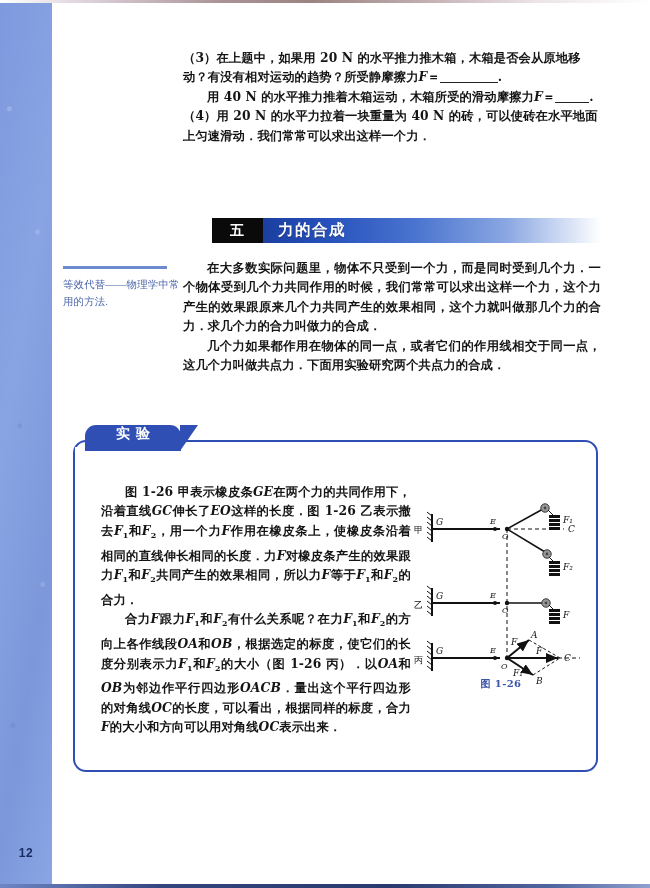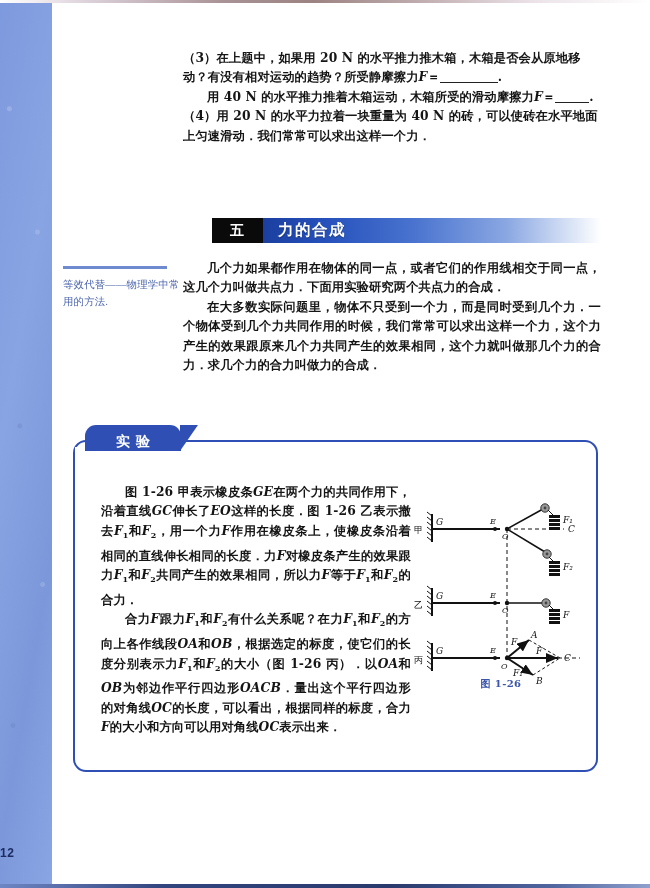--- a/index.html
+++ b/index.html
@@ -35,20 +35,21 @@
     background-image:
       radial-gradient(circle at 18% 12%, rgba(255,255,255,.18) 0 2px, transparent 3px),
       radial-gradient(circle at 72% 26%, rgba(255,255,255,.14) 0 2px, transparent 3px),
       radial-gradient(circle at 38% 48%, rgba(40,60,120,.10) 0 2px, transparent 3px),
       radial-gradient(circle at 82% 66%, rgba(255,255,255,.15) 0 2px, transparent 3px),
       radial-gradient(circle at 25% 82%, rgba(40,60,120,.09) 0 2px, transparent 3px),
       linear-gradient(100deg, #7e9ade 0%, #89a4e2 38%, #7c98da 72%, #8aa5e3 100%);
   }
   #page-number {
     position: absolute; left: 0; bottom: 28px; width: 52px;
+    text-align: center;
     font-family: "Liberation Sans", sans-serif;
     font-weight: bold; font-size: 12px; color: #1b2b63;
     letter-spacing: .5px;
   }
 
   
   .body-text {
     font-family: "DejaVu Serif", "Liberation Serif", serif;
     font-size: 12.3px;
     line-height: 19.4px;
@@ -121,21 +122,21 @@
     position: absolute; left: 73px; top: 440px; width: 525px; height: 332px;
     border: 2.5px solid #2f4fb5;
     border-radius: 13px;
     background: #ffffff;
   }
   #experiment-tab {
     position: absolute; left: 85px; top: 425px;
     width: 96px; height: 26px;
     background: #2f4fb5;
     border-radius: 11px 11px 0 0;
-    display: flex; align-items: flex-end; justify-content: center;
+    display: flex; align-items: flex-start; justify-content: center;
   }
   #experiment-tab:after {
     content: ""; position: absolute; right: -17px; top: 0;
     border-left: 18px solid #2f4fb5;
     border-bottom: 26px solid transparent;
   }
   #experiment-tab-label {
     color: #ffffff; font-weight: bold; font-size: 14px;
     font-family: "DejaVu Sans","Liberation Sans",sans-serif;
     letter-spacing: 6px; text-indent: 6px;
@@ -200,22 +201,22 @@
     </div>
     <div id="section-title">力的合成</div>
   </div>
 
   <div id="margin-note">
     <div id="margin-note-rule"></div>
     <div id="margin-note-text">等效代替——物理学中常用的方法.</div>
   </div>
 
   <div id="intro">
+    <p class="body-text indent"><span>在大多数实际问题里，物体不只受到一个力，而是同时受到几个力．一个物体受到几个力共同作用的时候，我们常常可以求出这样一个力，这个力产生的效果跟原来几个力共同产生的效果相同，这个力就叫做那几个力的</span><span class="bold-term">合力</span><span>．求几个力的合力叫做</span><span class="bold-term">力的合成</span><span>．</span></p>
     <p class="body-text indent"><span>几个力如果都作用在物体的同一点，或者它们的作用线相交于同一点，这几个力叫做</span><span class="bold-term">共点力</span><span>．下面用实验研究两个共点力的合成．</span></p>
-    <p class="body-text indent"><span>在大多数实际问题里，物体不只受到一个力，而是同时受到几个力．一个物体受到几个力共同作用的时候，我们常常可以求出这样一个力，这个力产生的效果跟原来几个力共同产生的效果相同，这个力就叫做那几个力的</span><span class="bold-term">合力</span><span>．求几个力的合力叫做</span><span class="bold-term">力的合成</span><span>．</span></p>
   </div>
 
   <div id="experiment-box"></div>
   <div id="experiment-cover"></div>
   <div id="experiment-tab">
     <span id="experiment-tab-label">实验</span>
   </div>
 
   <div id="experiment-text">
     <p class="body-text indent"><span>图 1-26 甲表示橡皮条</span><em class="v">GE</em><span>在两个力的共同作用下，沿着直线</span><em class="v">GC</em><span>伸长了</span><em class="v">EO</em><span>这样的长度．图 1-26 乙表示撤去</span><em class="v">F</em><sub>1</sub><span>和</span><em class="v">F</em><sub>2</sub><span>，用一个力</span><em class="v">F</em><span>作用在橡皮条上，使橡皮条沿着相同的直线伸长相同的长度．力</span><em class="v">F</em><span>对橡皮条产生的效果跟力</span><em class="v">F</em><sub>1</sub><span>和</span><em class="v">F</em><sub>2</sub><span>共同产生的效果相同，所以力</span><em class="v">F</em><span>等于</span><em class="v">F</em><sub>1</sub><span>和</span><em class="v">F</em><sub>2</sub><span>的合力．</span></p>

